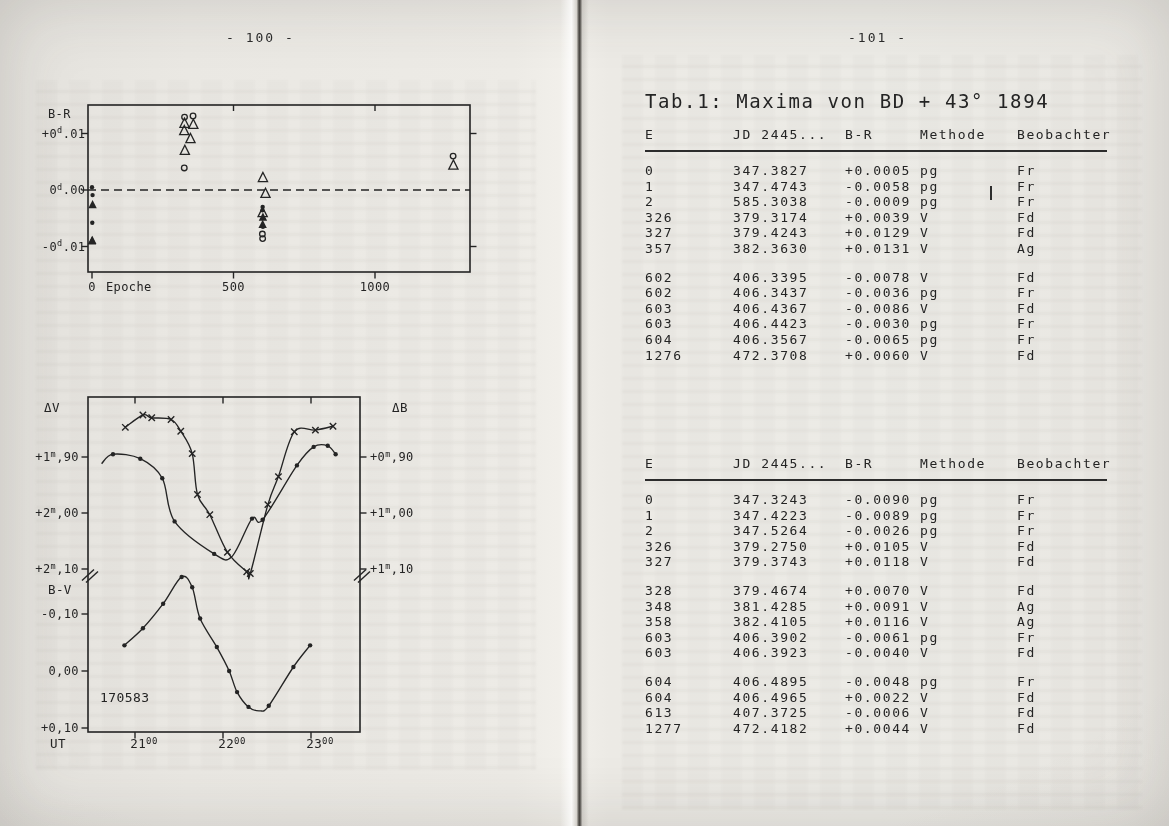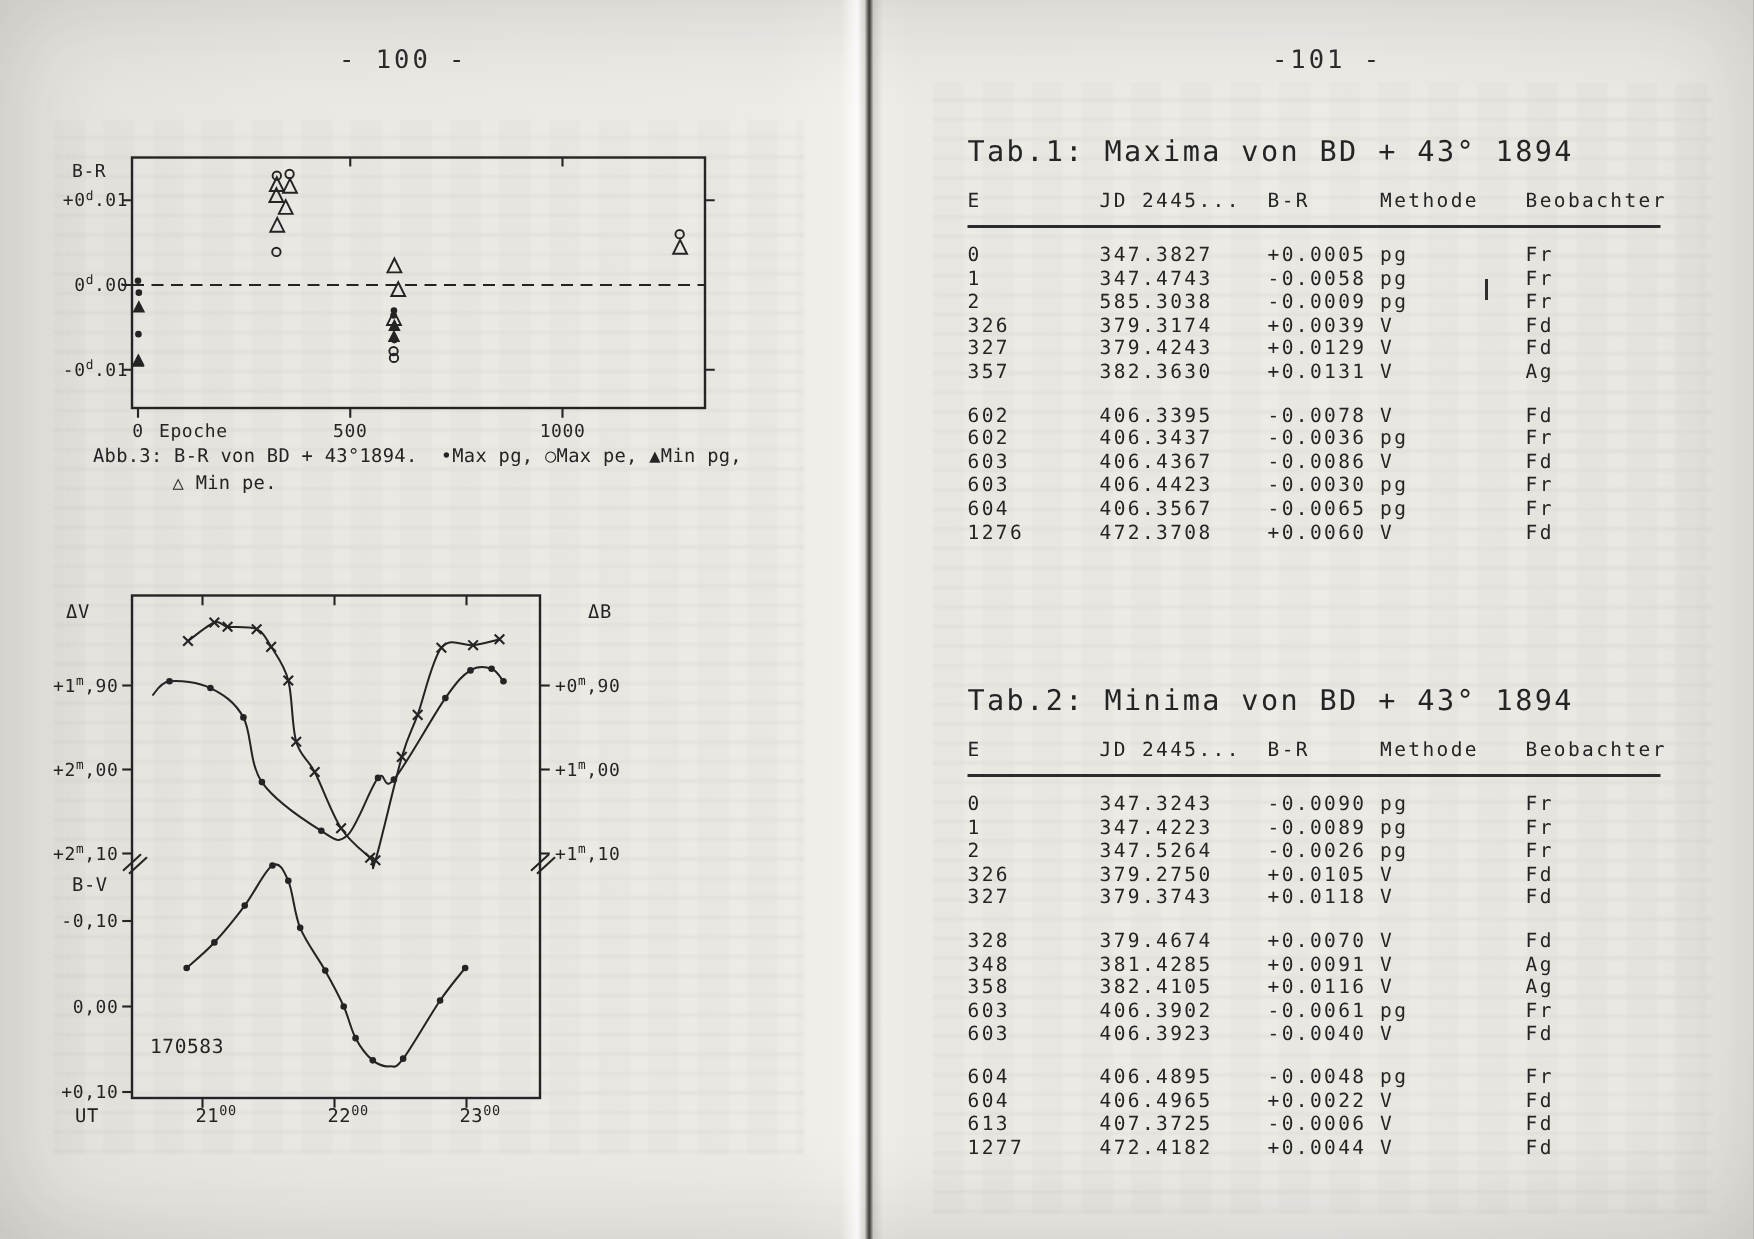--- a/index.html
+++ b/index.html
@@ -25,21 +25,21 @@
   .crease{position:absolute;left:560px;top:0;width:36px;height:826px;pointer-events:none;
     background:linear-gradient(90deg,
       rgba(255,255,255,0) 0%,
       rgba(255,255,255,0.75) 32%,
       rgba(196,192,185,0.45) 46%,
       rgba(58,55,50,0.80) 52%,
       rgba(45,42,38,0.88) 55%,
       rgba(150,146,140,0.30) 62%,
       rgba(238,236,231,0) 80%);
   }
-  .pageno{position:absolute;font-size:17px;letter-spacing:2px;color:#2b2b2b;}
+  .pageno{position:absolute;font-size:13px;letter-spacing:2px;color:#2b2b2b;}
   .caption{position:absolute;font-size:12.5px;letter-spacing:0.2px;line-height:17.5px;color:#242424;white-space:pre;}
   .caption .l2{display:block;padding-left:53px;}
   svg.chart{position:absolute;}
   
   .tbl{position:absolute;width:462px;}
   .tbl .title{margin:0 0 15px 0;font-size:19px;letter-spacing:1.6px;white-space:pre;}
   .thead,.trow{display:grid;grid-template-columns:88px 112px 75px 97px 1fr;}
   .thead{font-size:13px;letter-spacing:1.6px;padding-bottom:8px;border-bottom:2px solid #2c2c2c;margin-bottom:11px;white-space:pre;}
   .trow{line-height:15.6px;font-size:13px;letter-spacing:1.6px;white-space:pre;}
   .tgroup{margin-bottom:13px;}
@@ -106,21 +106,20 @@
           <path d="M144.824 50.24999999999999 L140.22400000000002 59.449999999999996 L149.424 59.449999999999996 Z" fill="none" stroke="#242424" stroke-width="1.3"></path>
           <path d="M150.48399999999998 38.385 L145.884 47.585 L155.08399999999997 47.585 Z" fill="none" stroke="#242424" stroke-width="1.3"></path>
           <path d="M153.314 24.26000000000001 L148.714 33.46000000000001 L157.914 33.46000000000001 Z" fill="none" stroke="#242424" stroke-width="1.3"></path>
           <path d="M222.64899999999997 112.39999999999999 L218.04899999999998 121.6 L227.24899999999997 121.6 Z" fill="none" stroke="#242424" stroke-width="1.3"></path>
           <path d="M222.932 77.36999999999999 L218.332 86.57 L227.53199999999998 86.57 Z" fill="none" stroke="#242424" stroke-width="1.3"></path>
           <path d="M225.47899999999998 93.19 L220.879 102.39 L230.07899999999998 102.39 Z" fill="none" stroke="#242424" stroke-width="1.3"></path>
           <path d="M413.39099999999996 64.94 L408.79099999999994 74.14 L417.991 74.14 Z" fill="none" stroke="#242424" stroke-width="1.3"></path>
         </g>
       </svg>
 
-    <div class="caption" style="left:62px;top:295px;"><span>Abb.3: B-R von BD + 43°1894.  •Max pg, ○Max pe, ▲Min pg,</span><span class="l2">△ Min pe.</span></div>
 
     <svg class="chart" id="abb4-svg" width="400" height="368" viewBox="0 0 400 368" style="left:30px;top:392px;">
         <rect x="58" y="5" width="272" height="335" fill="none" stroke="#242424" stroke-width="1.6"></rect>
         <text x="14" y="20" font-size="12.5" text-anchor="start" fill="#242424" font-family="DejaVu Sans Mono, DejaVu Sans, monospace" letter-spacing="0.4"><tspan dy="0">ΔV</tspan></text>
         <line x1="51.5" y1="65" x2="58" y2="65" stroke="#242424" stroke-width="1.4"></line>
         <text x="49" y="69" font-size="12" text-anchor="end" fill="#242424" font-family="DejaVu Sans Mono, DejaVu Sans, monospace" letter-spacing="0.4"><tspan dy="0">+1</tspan><tspan dy="-4.5" font-size="8.5">m</tspan><tspan dy="4.5">,90</tspan></text>
         <line x1="51.5" y1="121.00000000000006" x2="58" y2="121.00000000000006" stroke="#242424" stroke-width="1.4"></line>
         <text x="49" y="125.00000000000006" font-size="12" text-anchor="end" fill="#242424" font-family="DejaVu Sans Mono, DejaVu Sans, monospace" letter-spacing="0.4"><tspan dy="0">+2</tspan><tspan dy="-4.5" font-size="8.5">m</tspan><tspan dy="4.5">,00</tspan></text>
         <line x1="51.5" y1="177.0000000000001" x2="58" y2="177.0000000000001" stroke="#242424" stroke-width="1.4"></line>
         <text x="49" y="181.0000000000001" font-size="12" text-anchor="end" fill="#242424" font-family="DejaVu Sans Mono, DejaVu Sans, monospace" letter-spacing="0.4"><tspan dy="0">+2</tspan><tspan dy="-4.5" font-size="8.5">m</tspan><tspan dy="4.5">,10</tspan></text>
@@ -235,21 +234,20 @@
             <div class="trow"><div class="tcell">602</div><div class="tcell">406.3437</div><div class="tcell">-0.0036</div><div class="tcell">pg</div><div class="tcell">Fr</div></div>
             <div class="trow"><div class="tcell">603</div><div class="tcell">406.4367</div><div class="tcell">-0.0086</div><div class="tcell">V</div><div class="tcell">Fd</div></div>
             <div class="trow"><div class="tcell">603</div><div class="tcell">406.4423</div><div class="tcell">-0.0030</div><div class="tcell">pg</div><div class="tcell">Fr</div></div>
             <div class="trow"><div class="tcell">604</div><div class="tcell">406.3567</div><div class="tcell">-0.0065</div><div class="tcell">pg</div><div class="tcell">Fr</div></div>
             <div class="trow"><div class="tcell">1276</div><div class="tcell">472.3708</div><div class="tcell">+0.0060</div><div class="tcell">V</div><div class="tcell">Fd</div></div>
           </div>
         </div>
     </div>
 
     <div class="tbl" id="tab2" style="left:53px;top:456px;">
-      <p class="title">Tab.2: Minima von BD + 43° 1894</p>
       <div class="thead">
         <div>E</div>
         <div>JD 2445...</div>
         <div>B-R</div>
         <div>Methode</div>
         <div>Beobachter</div>
       </div>
       <div class="rows">
           <div class="tgroup">
             <div class="trow"><div class="tcell">0</div><div class="tcell">347.3243</div><div class="tcell">-0.0090</div><div class="tcell">pg</div><div class="tcell">Fr</div></div>

